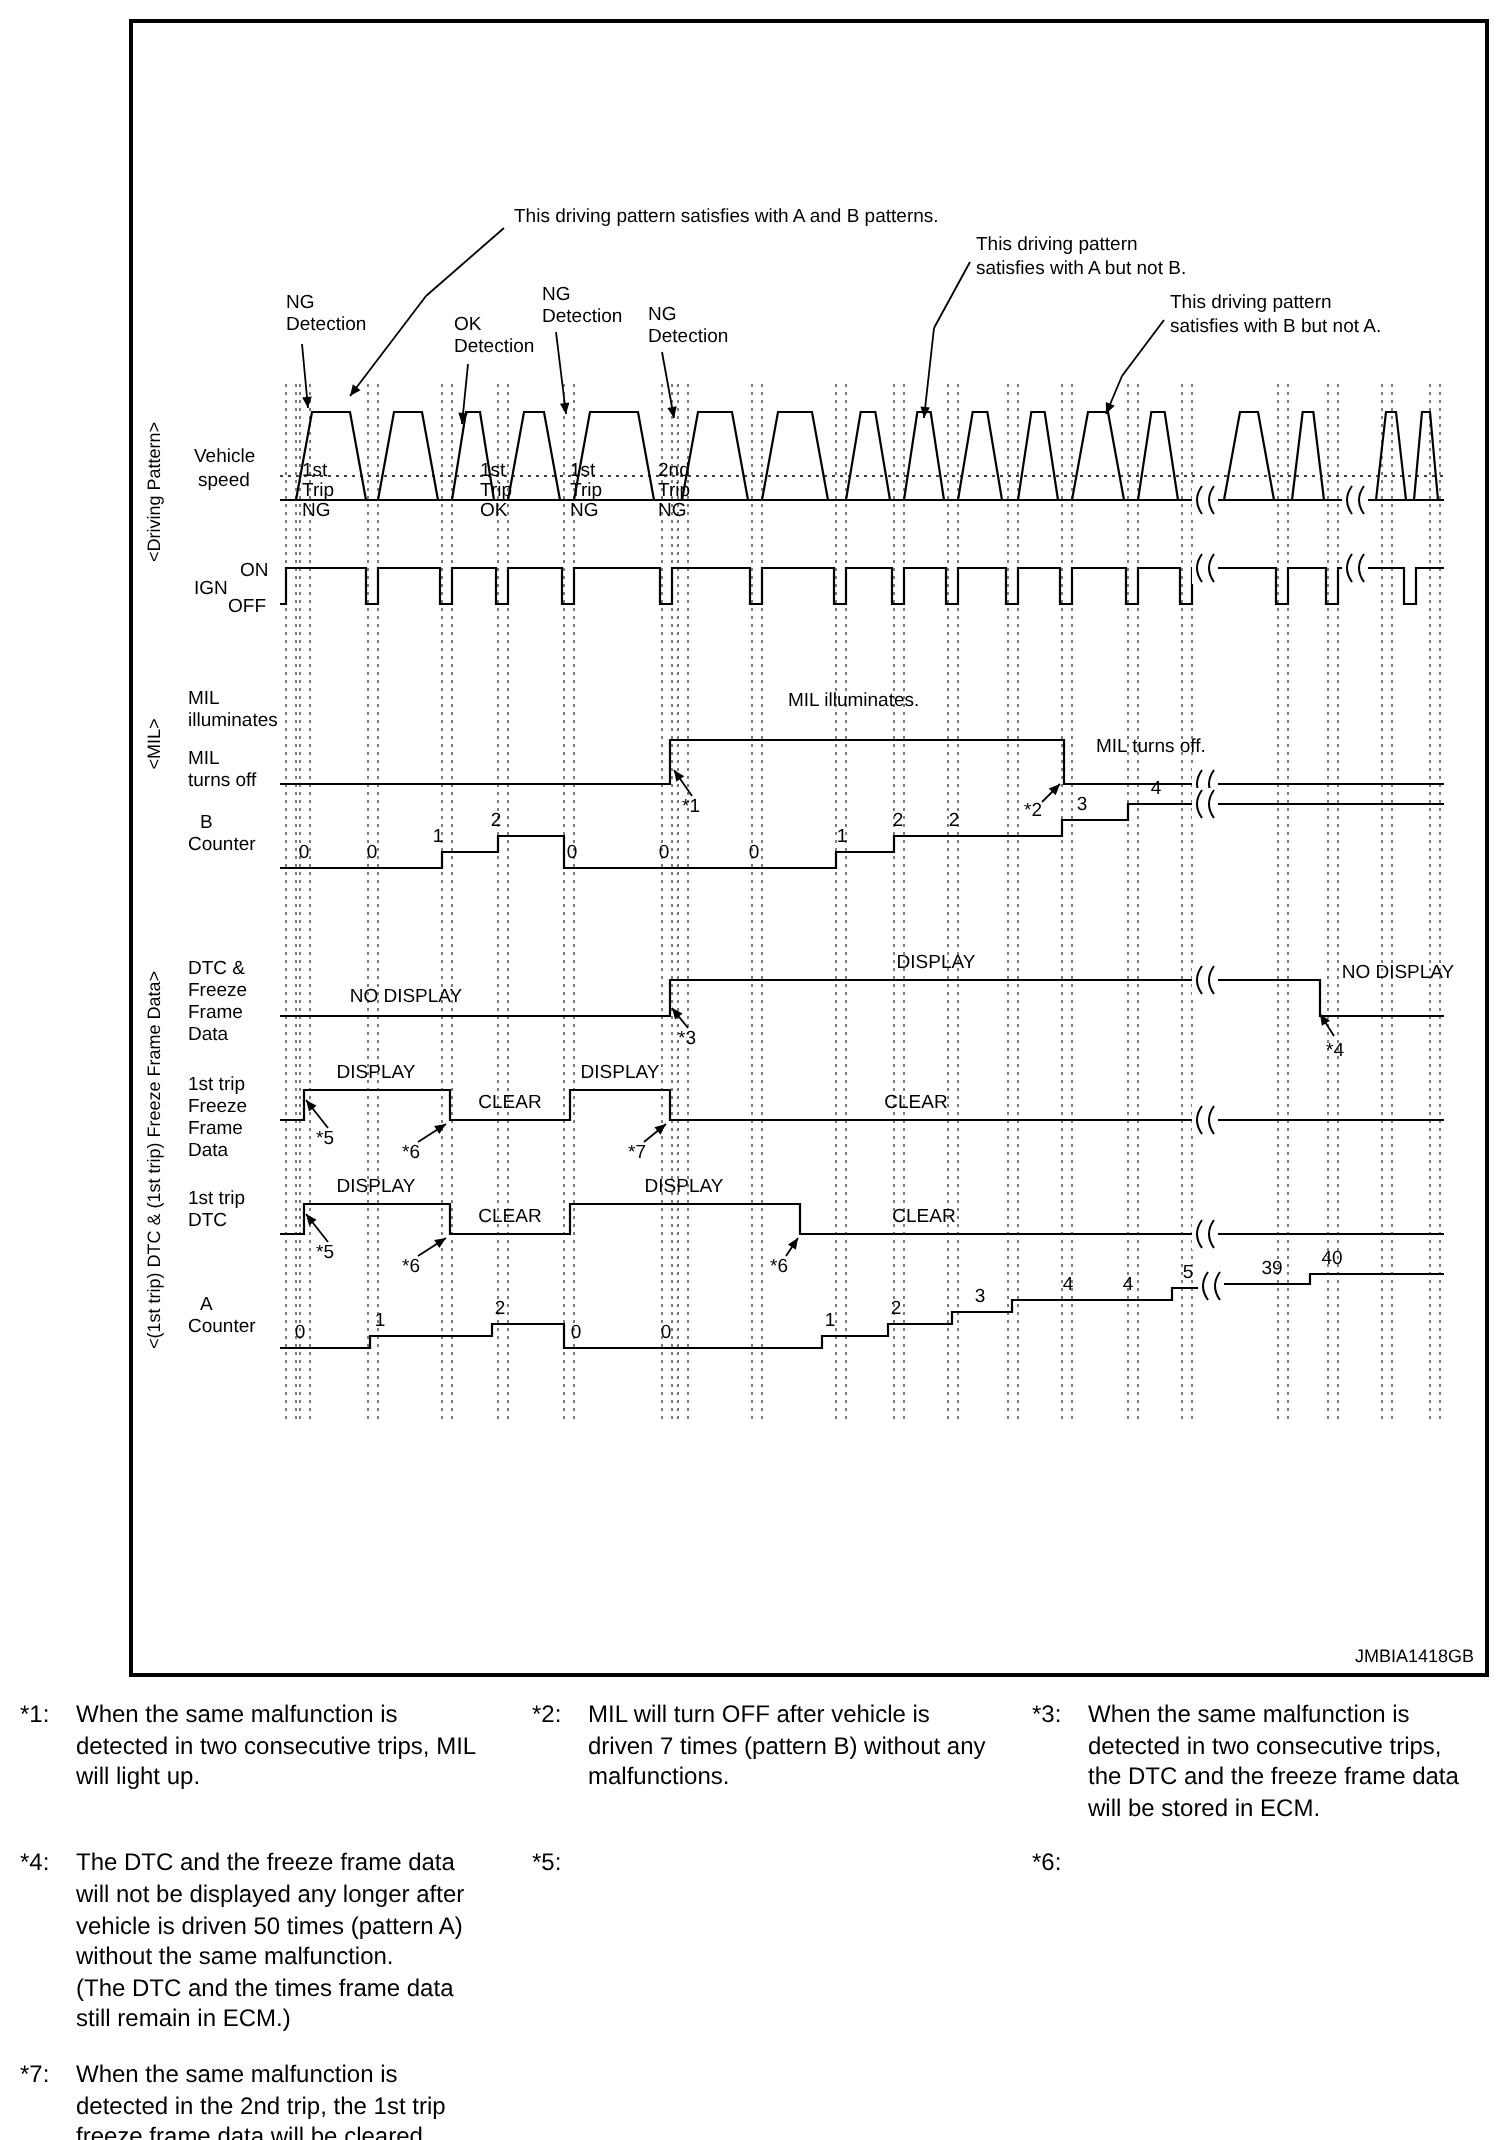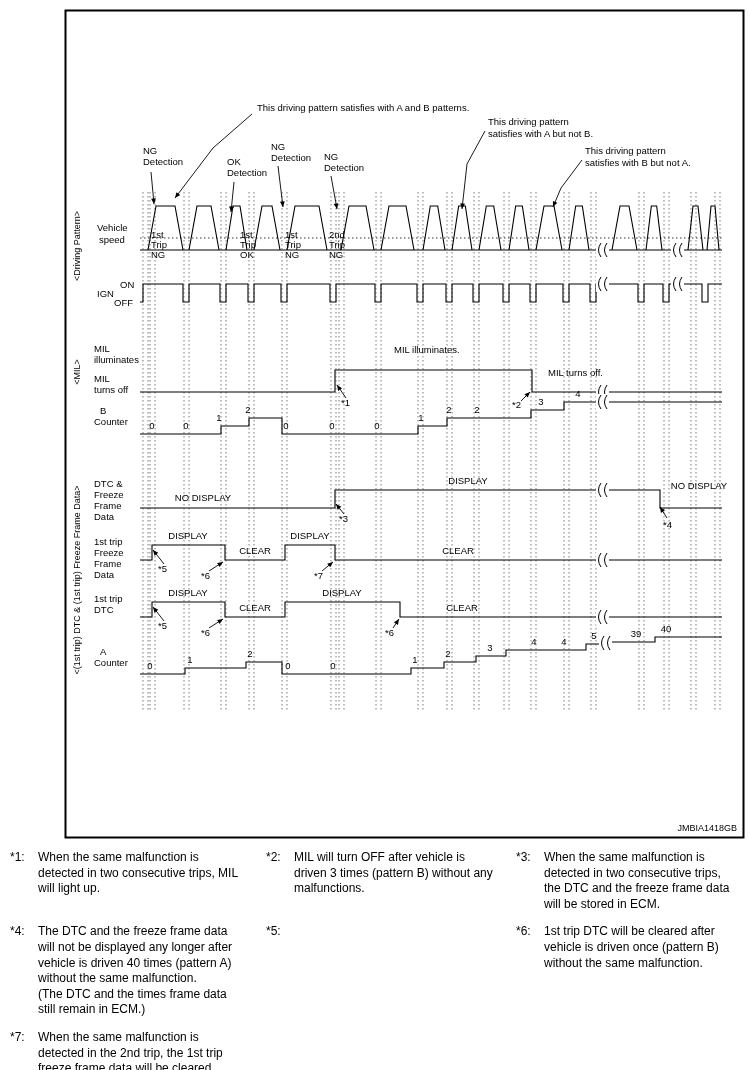--- a/index.html
+++ b/index.html
@@ -259,38 +259,37 @@
       <text x="737" y="831" font-size="9" fill="#000" text-anchor="end">JMBIA1418GB</text>
     </svg>
 
   <div class="footnotes">
     <div class="fn">
       <span class="fn-id">*1:</span>
       <span class="fn-body">When the same malfunction is detected in two consecutive trips, MIL will light up.</span>
     </div>
     <div class="fn">
       <span class="fn-id">*2:</span>
-      <span class="fn-body">MIL will turn OFF after vehicle is driven 3 times (pattern B) without any malfunctions.</span>
+      <span class="fn-body">MIL will turn OFF after vehicle is driven 7 times (pattern B) without any malfunctions.</span>
     </div>
     <div class="fn">
       <span class="fn-id">*3:</span>
       <span class="fn-body">When the same malfunction is detected in two consecutive trips, the DTC and the freeze frame data will be stored in ECM.</span>
     </div>
     <div class="fn">
       <span class="fn-id">*4:</span>
       <span class="fn-body">
-        <div>The DTC and the freeze frame data will not be displayed any longer after vehicle is driven 40 times (pattern A) without the same malfunction.</div>
+        <div>The DTC and the freeze frame data will not be displayed any longer after vehicle is driven 50 times (pattern A) without the same malfunction.</div>
         <div>(The DTC and the times frame data still remain in ECM.)</div>
       </span>
     </div>
     <div class="fn">
       <span class="fn-id">*5:</span>
     </div>
     <div class="fn">
       <span class="fn-id">*6:</span>
-      <span class="fn-body">1st trip DTC will be cleared after vehicle is driven once (pattern B) without the same malfunction.</span>
     </div>
     <div class="fn">
       <span class="fn-id">*7:</span>
       <span class="fn-body">When the same malfunction is detected in the 2nd trip, the 1st trip freeze frame data will be cleared.</span>
     </div>
   </div>
 </div>
 
 </body></html>

